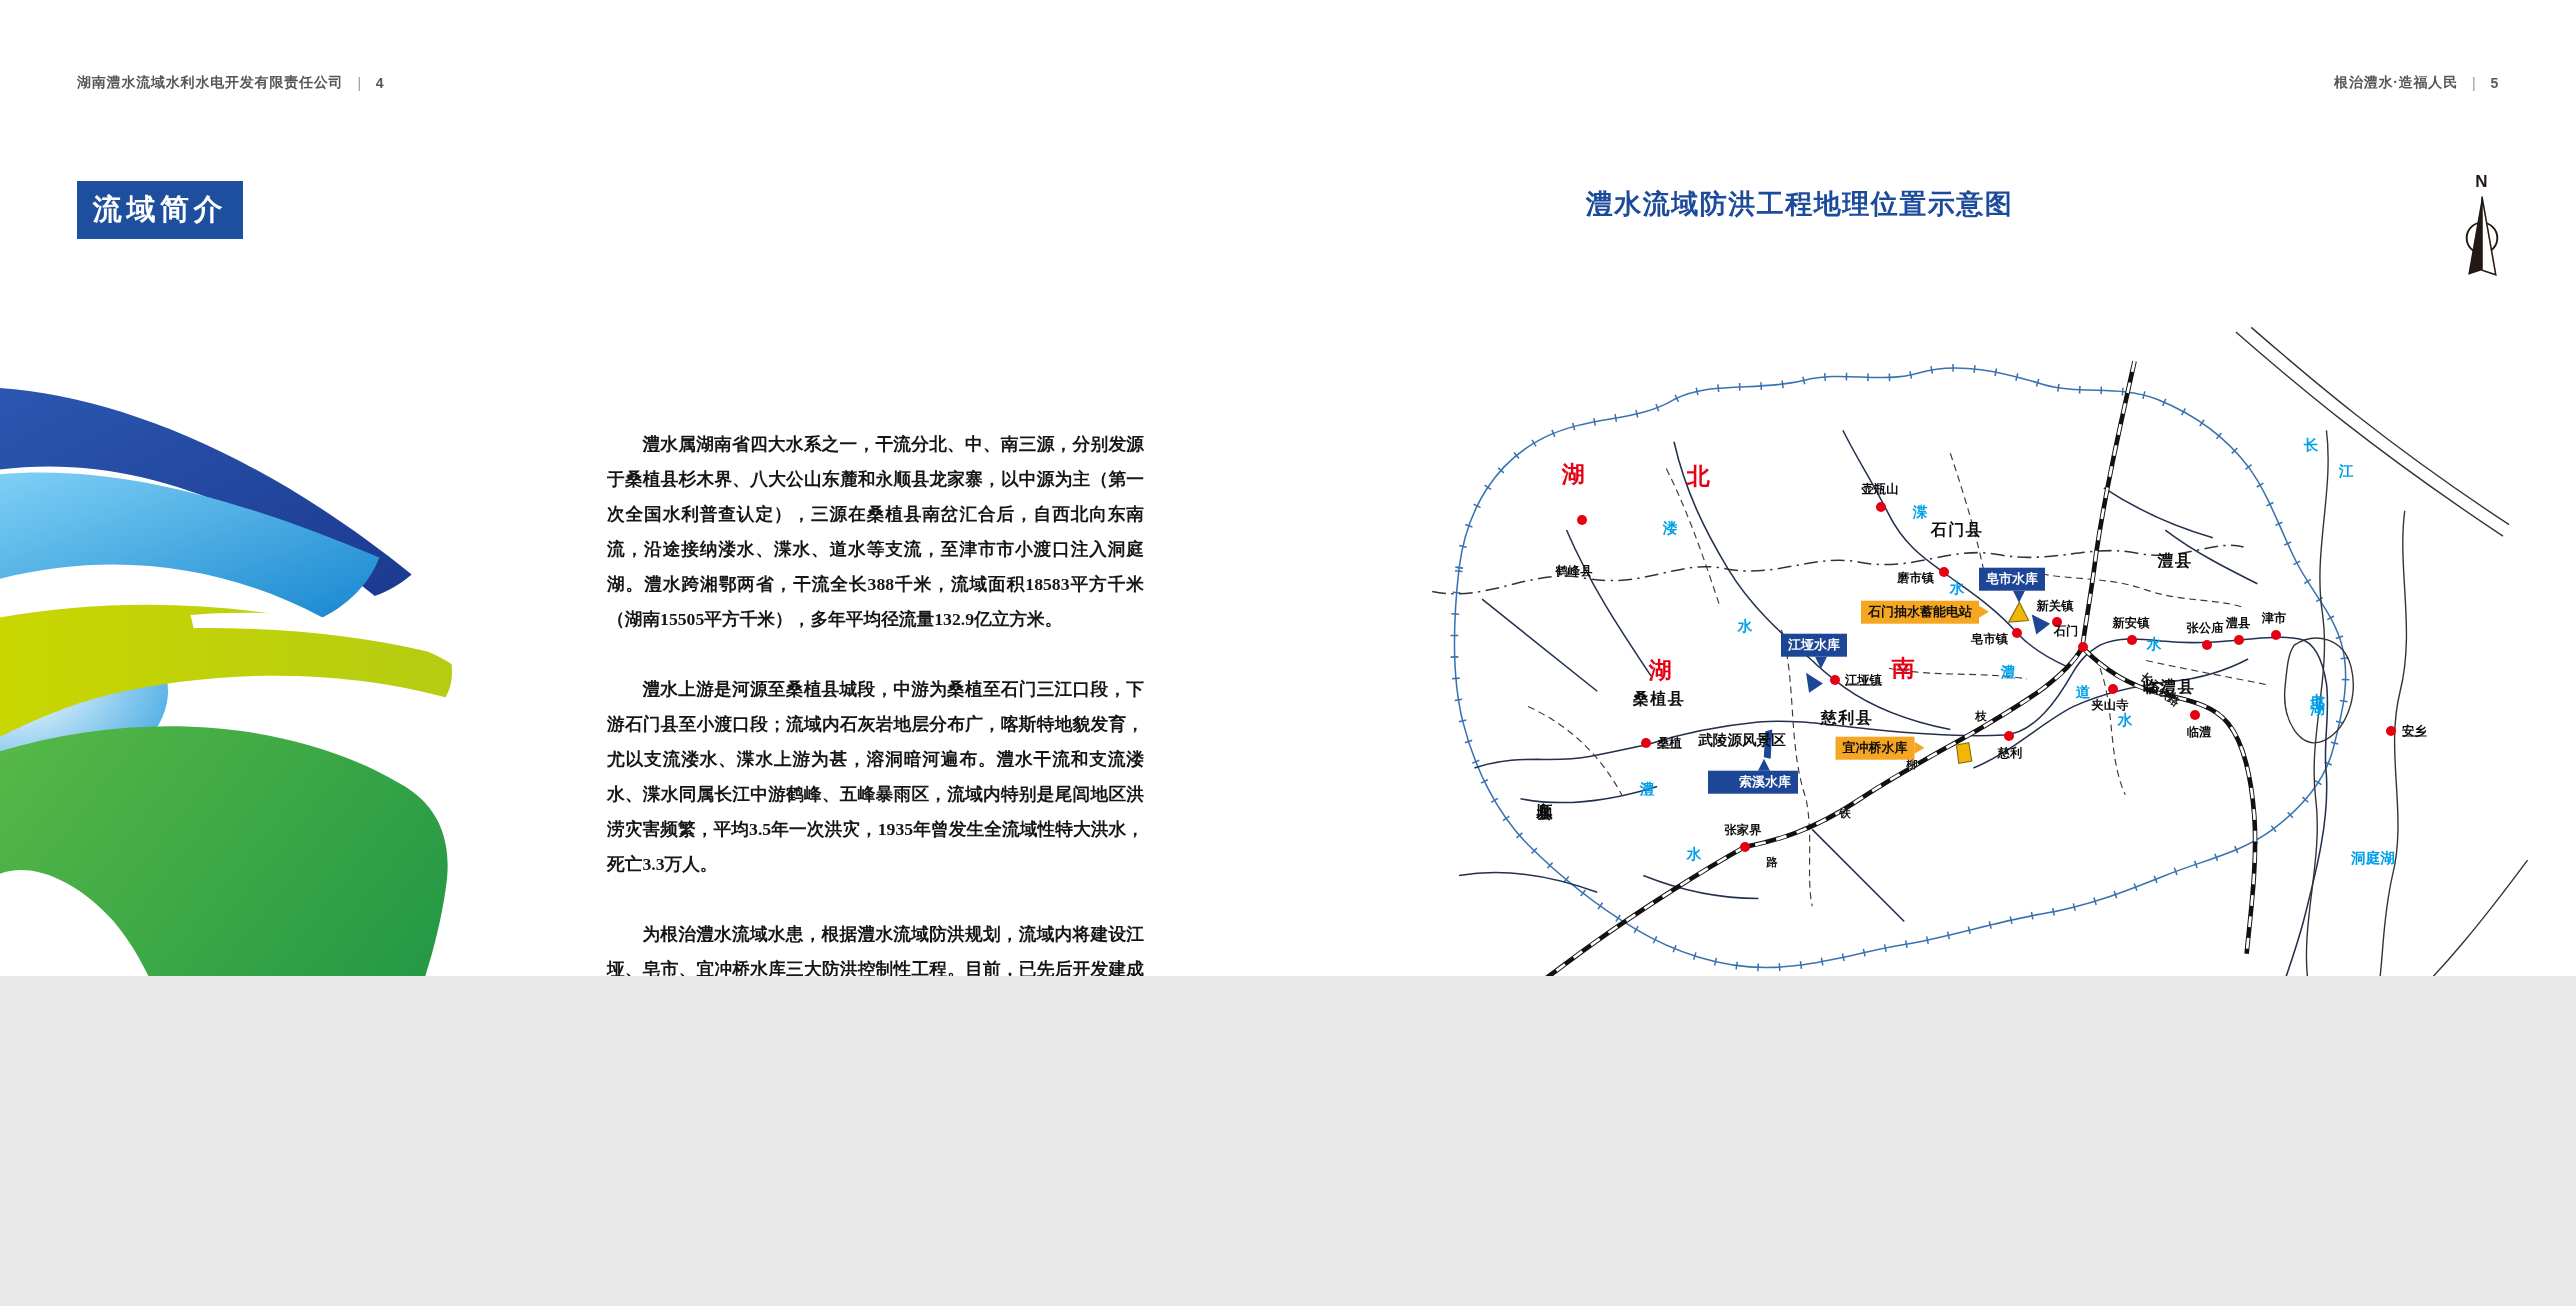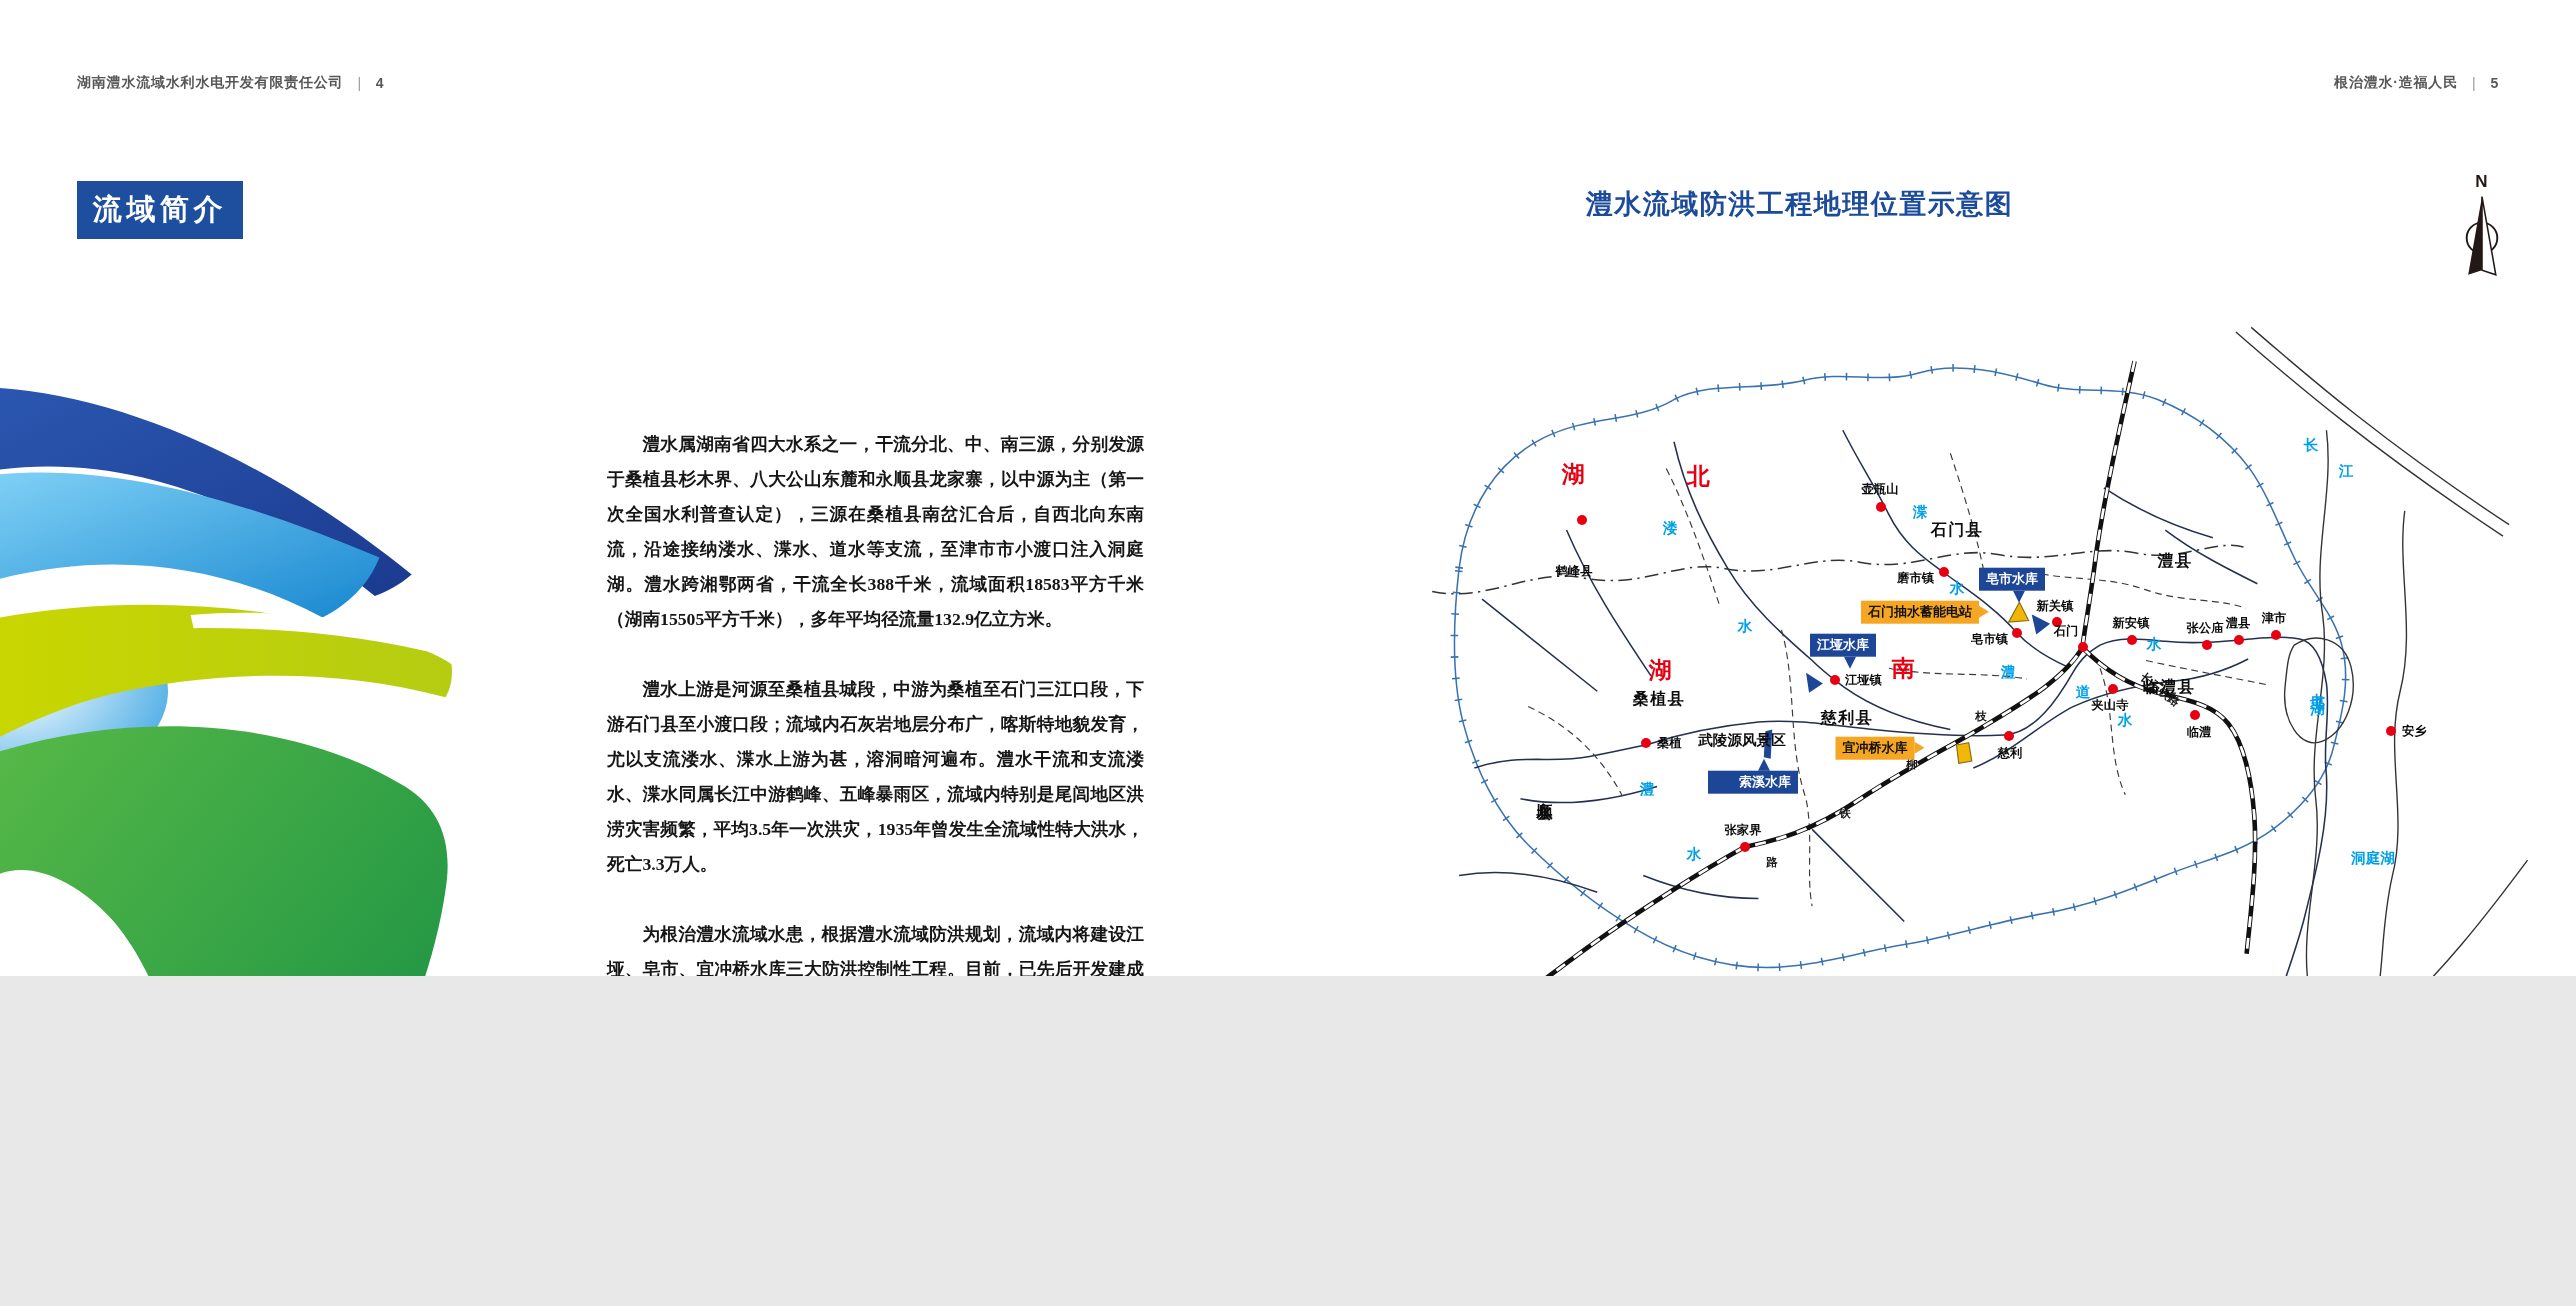--- a/index.html
+++ b/index.html
@@ -32,21 +32,21 @@
   .province{color:#e60012;font-size:23px;letter-spacing:1.5px;}
   .river{color:#00a0e9;font-size:14.6px;}
   .rail{color:#1a1a1a;font-size:11.5px;}
   .vert{writing-mode:vertical-lr;white-space:normal;letter-spacing:3.8px;}
   .mcounty{position:absolute;transform:translate(-50%,-50%);font-weight:bold;color:#0d0d0d;
        font-size:16px;white-space:nowrap;letter-spacing:1.5px;z-index:3;}
   .mcounty.small{font-size:14.6px;letter-spacing:0;}
   .mcity{position:absolute;font-weight:bold;color:#0d0d0d;font-size:12.3px;white-space:nowrap;z-index:4;}
   .a-c{transform:translate(-50%,-50%);}
   .a-l{transform:translate(-100%,-50%);}
-  .a-r{transform:translate(0,-50%);}
+  .a-r{transform:translate(0,-50%);text-decoration:underline;}
   .mdot{position:absolute;width:10px;height:10px;border-radius:50%;background:#e60012;
        transform:translate(-50%,-50%);z-index:4;}
   .mbox{position:absolute;transform:translate(-50%,-50%);font-weight:bold;font-size:13px;
        padding:2.3px 7px;white-space:nowrap;z-index:5;}
   .mbox.blue{background:#1d4696;color:#fff;}
   .mbox.orange{background:#f5a623;color:#14100c;}
   .mbox::after{content:"";position:absolute;border:6.1px solid transparent;}
   .mbox.pd::after{top:100%;left:60%;margin-left:-6.1px;border-top:12.3px solid transparent;}
   .mbox.pu::after{bottom:100%;left:62%;margin-left:-6.1px;border-bottom:12.3px solid transparent;}
   .mbox.pr::after{left:100%;top:50%;margin-top:-6.1px;border-left:10.7px solid transparent;}
@@ -239,21 +239,21 @@
         <span class="mdot" style="left: 596px; top: 398px;"></span>
         <span class="mcity a-c" style="left: 597px; top: 415px;">慈利</span>
         <span class="mdot" style="left: 782px; top: 377px;"></span>
         <span class="mcity a-c" style="left: 786px; top: 394px;">临澧</span>
         <span class="mdot" style="left: 700px; top: 351px;"></span>
         <span class="mcity a-c" style="left: 697px; top: 367px;">夹山寺</span>
         <span class="mdot" style="left: 332px; top: 509px;"></span>
         <span class="mcity a-c" style="left: 330px; top: 492px;">张家界</span>
         <span class="mdot" style="left: 978px; top: 393px;"></span>
         <span class="mcity a-r" style="left: 989px; top: 393px;">安乡</span>
-        <span class="mbox blue pd" style="left: 401px; top: 307px; margin-left: 29px;">江垭水库</span>
+        <span class="mbox blue pd" style="left: 401px; top: 307px;">江垭水库</span>
         <span class="mbox blue pd" style="left: 599px; top: 241px;">皂市水库</span>
         <span class="mbox blue pu" style="left: 340px; top: 444px; padding-left: 31px;">索溪水库</span>
         <span class="mbox orange pr" style="left: 507px; top: 274px;">石门抽水蓄能电站</span>
         <span class="mbox orange pr" style="left: 462px; top: 410px;">宜冲桥水库</span>
       </div>
   </div>
 
   <div class="legend">
     <div class="lrow">
       <div class="lcell">

